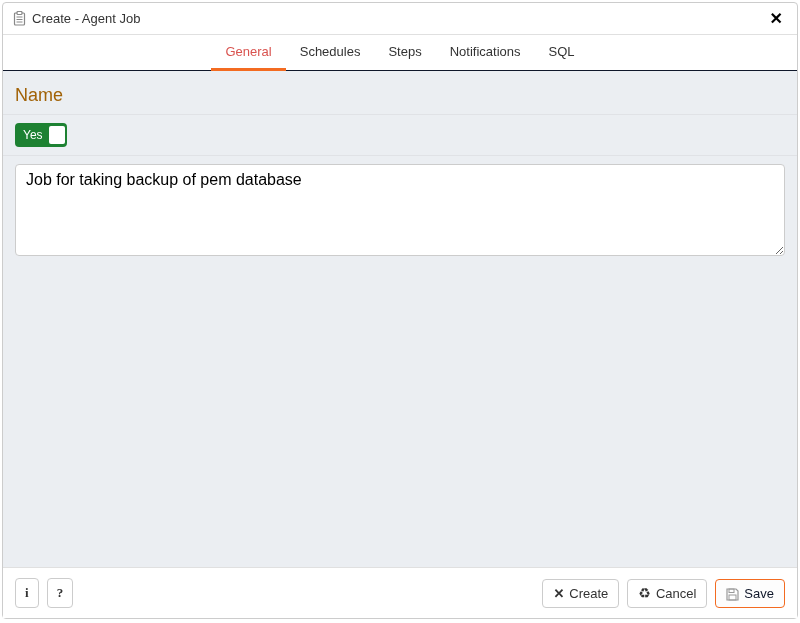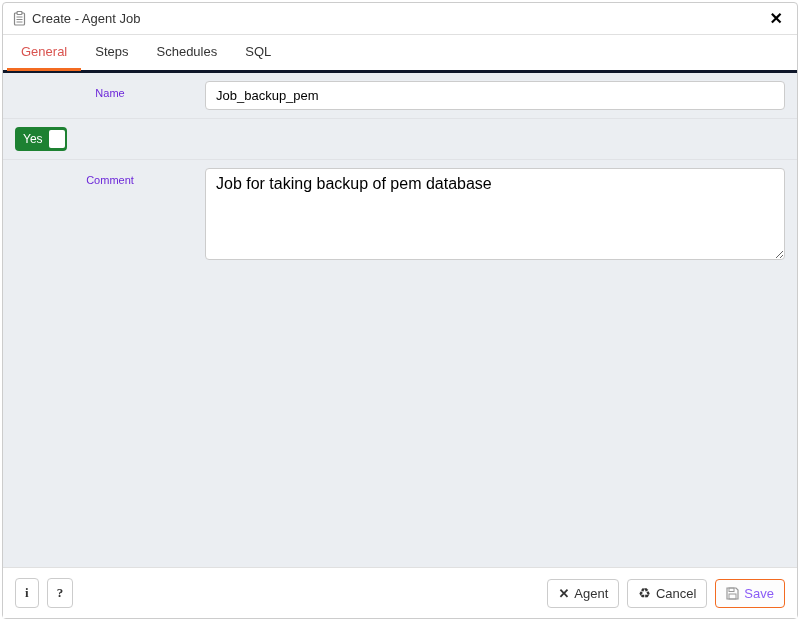--- a/index.html
+++ b/index.html
@@ -45,22 +45,23 @@
     }
     .close-icon {
       font-size: 16px;
       font-weight: bold;
       cursor: pointer;
       padding: 0 4px;
       color: #000;
     }
     .tabs {
       display: flex;
-      border-bottom: 3px solid #0f172a;
+      border-bottom: 1px solid #0f172a;
       padding: 0 4px;
+      justify-content: center;
     }
     .tab {
       padding: 9px 14px;
       cursor: pointer;
       font-size: 13px;
       color: #333;
       border-bottom: 3px solid transparent;
       margin-bottom: -1px;
     }
     .tab.active {
@@ -74,23 +75,22 @@
     }
     .form-row {
       display: flex;
       align-items: flex-start;
       padding: 8px 12px;
       border-bottom: 1px solid #e0e2e6;
     }
     .form-label {
       width: 190px;
       padding-top: 6px;
-      font-size: 11px;
-      color: #6d28d9;
-      text-align: center;
+      font-size: 18px;
+      color: #a16207;
     }
     .form-control {
       flex: 1;
     }
     .text-input {
       width: 100%;
       padding: 6px 10px;
       border: 1px solid #ccc;
       border-radius: 4px;
       font-size: 13px;
@@ -155,22 +155,23 @@
       font-family: inherit;
       color: #333;
     }
     .btn.icon-only {
       padding: 6px 9px;
       font-weight: bold;
       font-family: Georgia, serif;
     }
     .btn-save {
       border-color: #f36b21;
-      color: #8b5cf6;
+      color: #0f172a;
       background: #fdfdfd;
+      align-items: flex-end;
     }
     .icon-x {
       font-weight: bold;
     }
     .icon-reset {
       font-size: 14px;
       line-height: 1;
     }
     .clipboard-icon svg {
       display: block;
@@ -194,61 +195,58 @@
           <line x1="3.5" y1="11" x2="9.5" y2="11" stroke="#888" stroke-width="1"></line>
         </svg>
       </span>
       <span class="header-title">Create - Agent Job</span>
     </div>
     <span class="close-icon">✕</span>
   </div>
 
   <div class="tabs">
     <div class="tab active">General</div>
+    <div class="tab">Schedules</div>
     <div class="tab">Steps</div>
-    <div class="tab">Schedules</div>
+    <div class="tab">Notifications</div>
     <div class="tab">SQL</div>
   </div>
 
   <div class="body">
     <div class="form-row">
       <div class="form-label">Name</div>
-      <div class="form-control">
-        <input type="text" class="text-input" value="Job_backup_pem" style="">
-      </div>
     </div>
     <div class="form-row">
       <div class="form-control">
         <div class="toggle">
           <span>Yes</span>
           <span class="toggle-knob"></span>
         </div>
       </div>
     </div>
     <div class="form-row" style="border-bottom:none;">
-      <div class="form-label">Comment</div>
       <div class="form-control">
         <textarea class="textarea" style="">Job for taking backup of pem database</textarea>
       </div>
     </div>
   </div>
 
   <div class="footer">
     <div class="footer-left">
       <button class="btn icon-only">
         <span>i</span>
       </button>
       <button class="btn icon-only">
         <span>?</span>
       </button>
     </div>
     <div class="footer-right">
       <button class="btn">
         <span class="icon-x">✕</span>
-        <span>Agent</span>
+        <span>Create</span>
       </button>
       <button class="btn">
         <span class="icon-reset">♻</span>
         <span>Cancel</span>
       </button>
       <button class="btn btn-save">
         <span class="save-icon">
           <svg width="13" height="13" viewBox="0 0 13 13">
             <path d="M1 1 h9 l2 2 v9 h-11 z" fill="none" stroke="#999" stroke-width="1.2"></path>
             <rect x="3" y="1" width="5" height="3.5" fill="none" stroke="#999" stroke-width="1"></rect>

